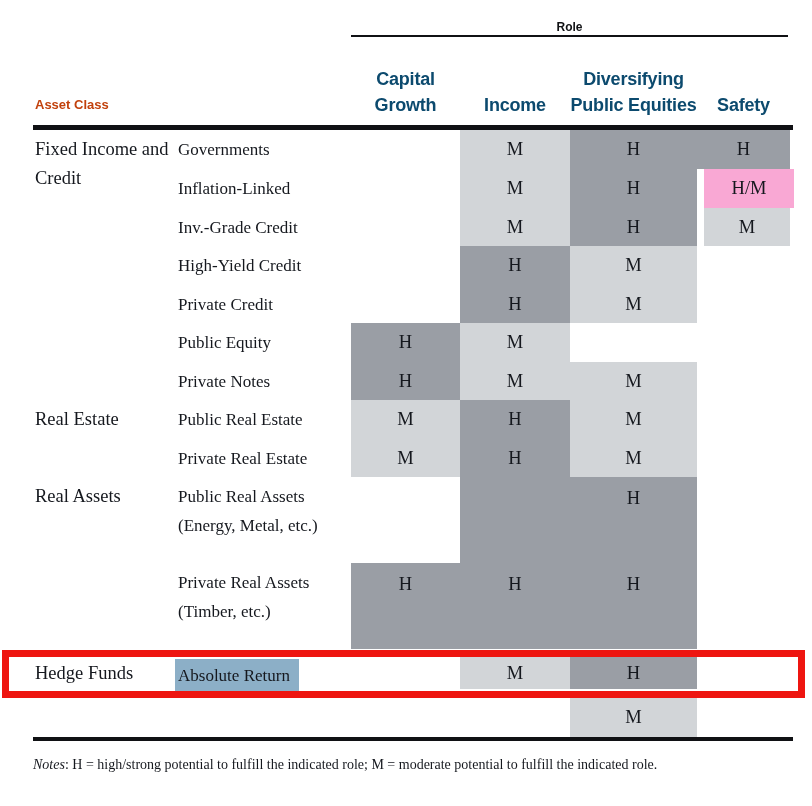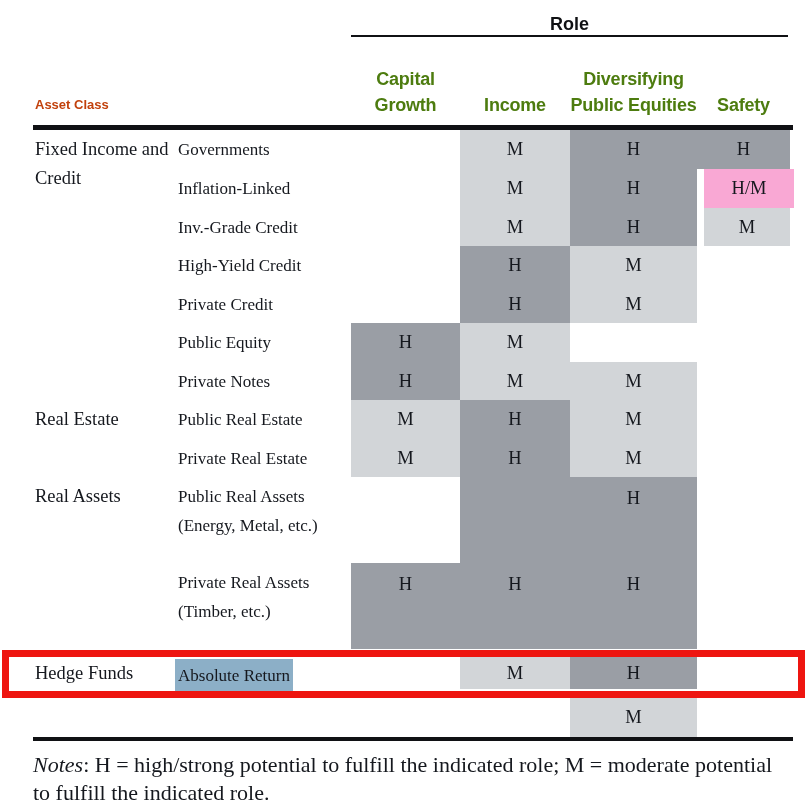--- a/index.html
+++ b/index.html
@@ -1,25 +1,25 @@
 <!DOCTYPE html>
 <html><head>
 <meta charset="utf-8">
 <style>
   html,body{margin:0;padding:0;background:#ffffff;}
   #page{position:relative;width:812px;height:806px;background:#ffffff;overflow:hidden;
         font-family:"Liberation Serif",serif;color:#15181e;}
 
   
-  .role-label{position:absolute;top:14px;left:351px;width:437px;text-align:center;
-              font-family:"Liberation Sans",sans-serif;font-weight:bold;font-size:18px;color:#101114;}
+  .role-label{position:absolute;top:20px;left:351px;width:437px;text-align:center;
+              font-family:"Liberation Sans",sans-serif;font-weight:bold;font-size:12px;color:#101114;}
   .role-rule{position:absolute;top:35px;left:351px;width:437px;height:2px;background:#101114;}
   .colhead{position:absolute;top:38px;height:80px;display:flex;align-items:flex-end;justify-content:center;
            text-align:center;font-family:"Liberation Sans",sans-serif;font-weight:bold;font-size:18px;
-           line-height:26px;color:#4d7c0f;letter-spacing:-0.2px;}
+           line-height:26px;color:#0c4a6e;letter-spacing:-0.2px;}
   .ac-head{position:absolute;top:38px;height:80px;left:35px;width:200px;display:flex;align-items:flex-end;
            font-family:"Liberation Sans",sans-serif;font-weight:bold;font-size:13px;line-height:26px;color:#c2410c;}
   .hd-cg{left:351px;width:109px}
   .hd-in{left:460px;width:110px}
   .hd-dv{left:570px;width:127px}
   .hd-sf{left:697px;width:93px}
   .thick-rule{position:absolute;left:33px;width:760px;height:5px;background:#101114;}
   .rule-top{top:125px}
   .rule-bottom{top:737px;height:4px}
 
@@ -41,24 +41,24 @@
   .cg{left:351px;width:109px} .ci{left:460px;width:110px}
   .cd{left:570px;width:127px} .cs{left:697px;width:93px}
   .cs-off-hm{left:704px;width:90px} .cs-off-m{left:704px;width:86px}
   .h{background:#9a9ea5} .m{background:#d2d5d8} .hm{background:#f9a8d4}
   .top{align-items:flex-start;padding-top:7px;box-sizing:border-box;line-height:29px}
   .inset{top:8px;bottom:9px}
 
   
   .red-box{position:absolute;left:2px;top:650px;width:803px;height:48px;
            border:7px solid #ee1510;box-sizing:border-box;z-index:5;background:transparent;}
-  .hl{display:inline-block;background:#8cafc7;padding:2px 3px 3px 3px;margin-left:-3px;}
+  .hl{display:inline-block;background:#8cafc7;padding:2px 9px 3px 3px;margin-left:-3px;}
 
   
-  .notes{position:absolute;top:751px;left:33px;width:752px;font-size:22px;line-height:28px;color:#15181e;}
+  .notes{position:absolute;top:751px;left:33px;width:752px;font-size:14px;line-height:28px;color:#15181e;}
   .it{font-style:italic;}
 </style>
 </head>
 <body>
 
 <div id="page">
 
   <div class="role-label">Role</div>
   <div class="role-rule"></div>
 

